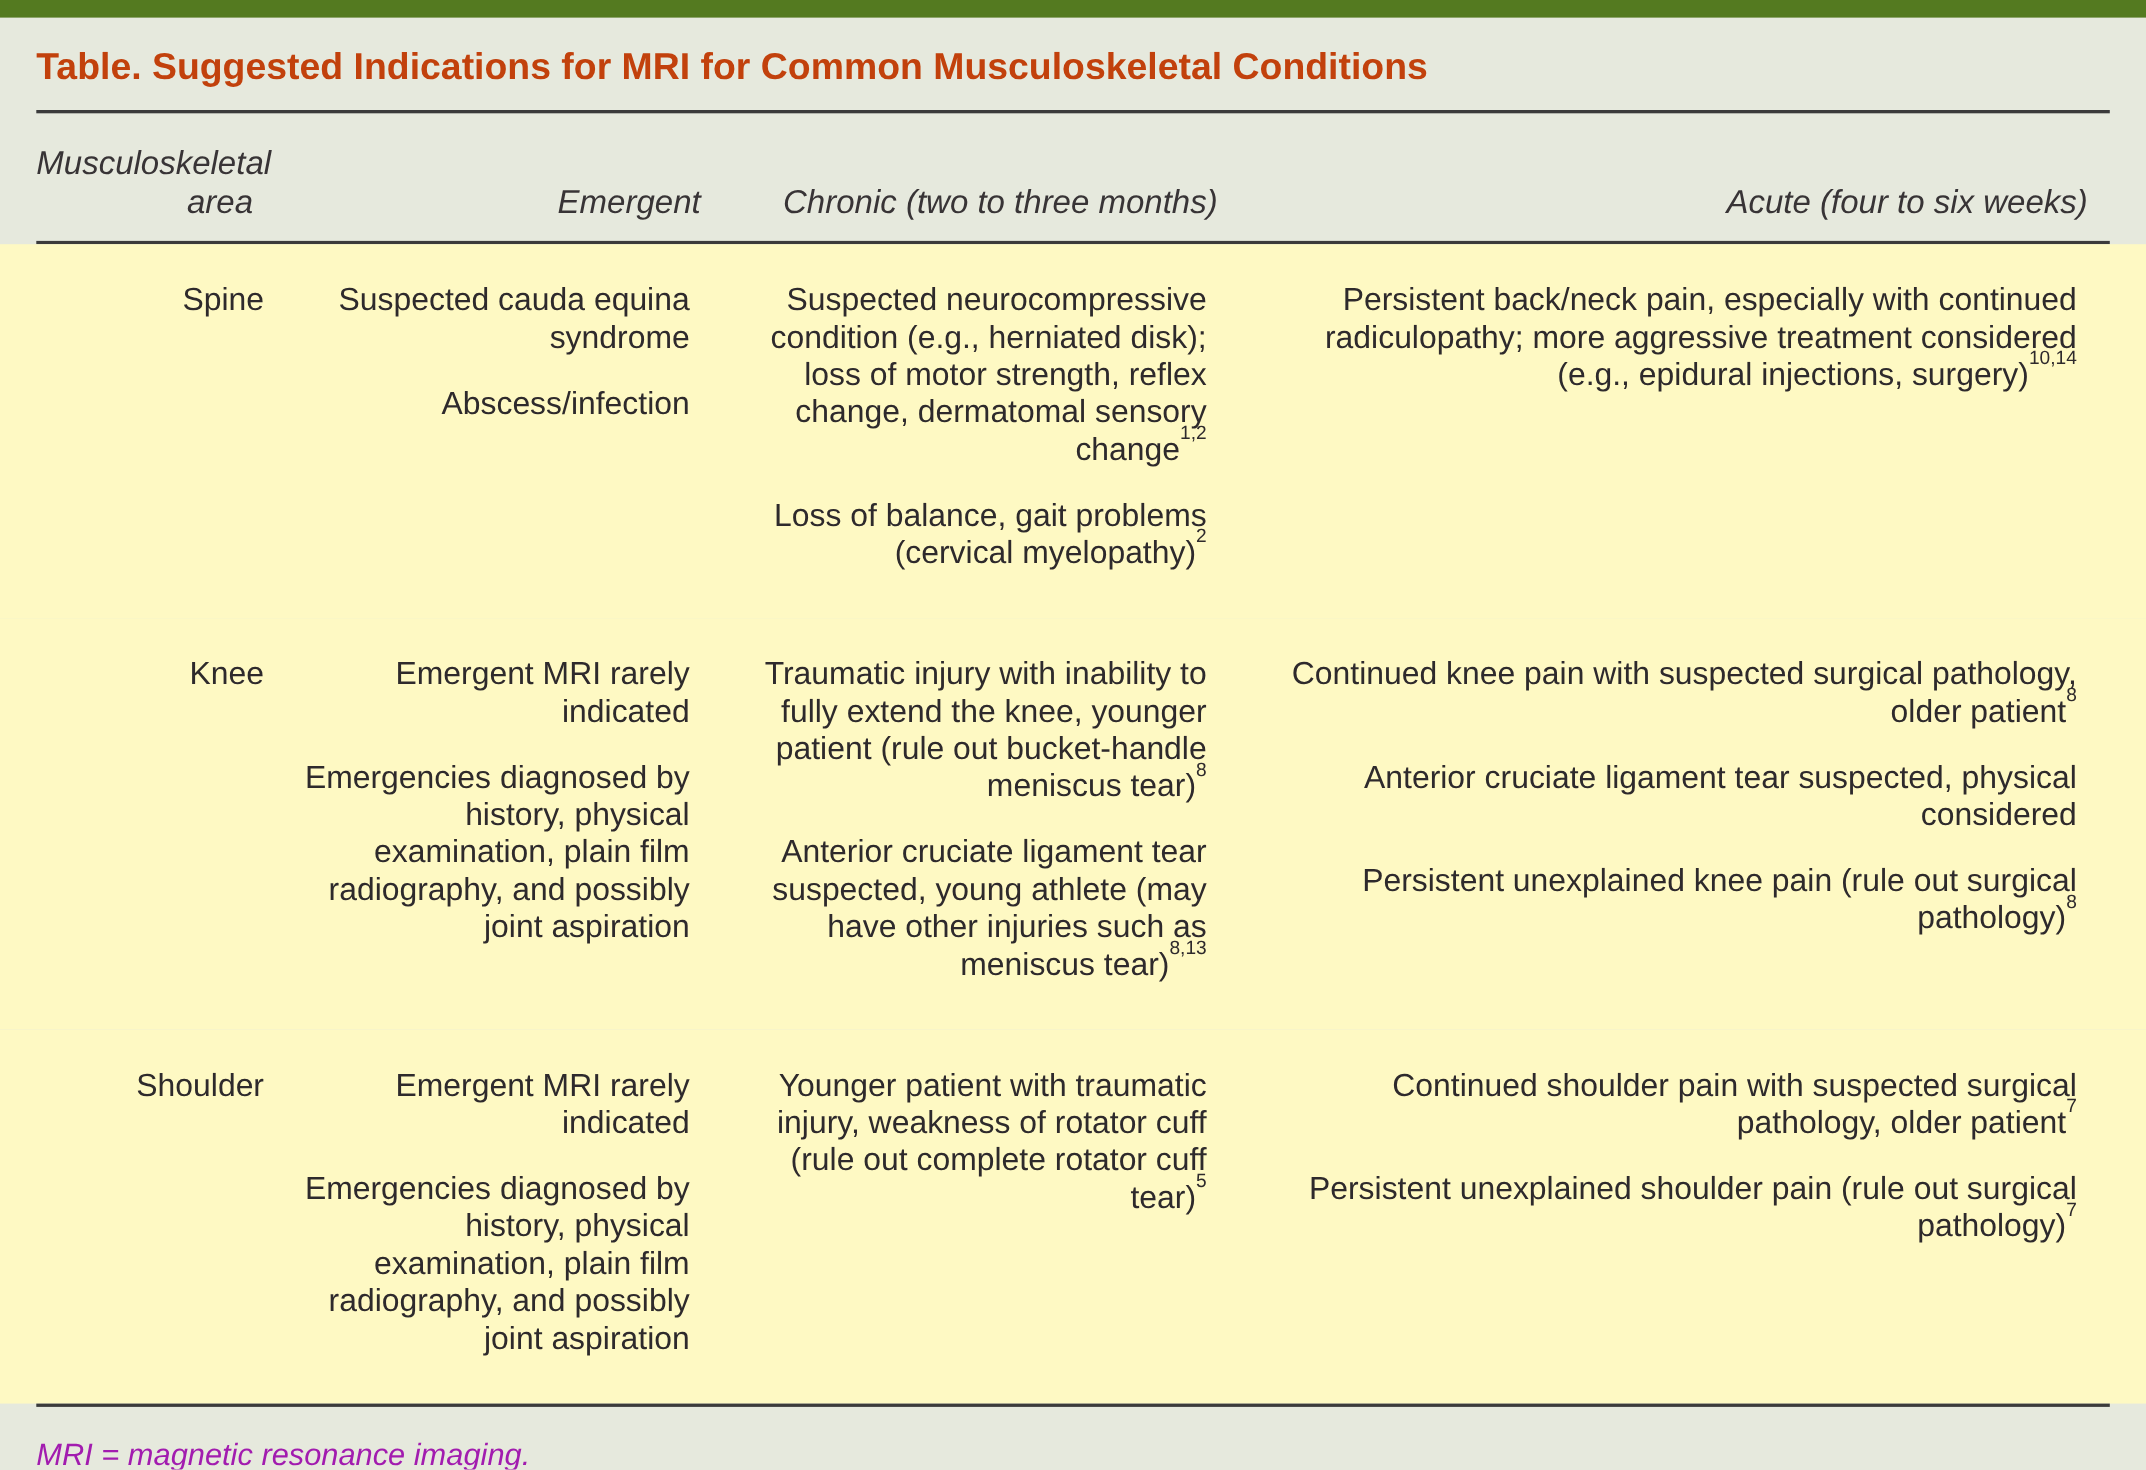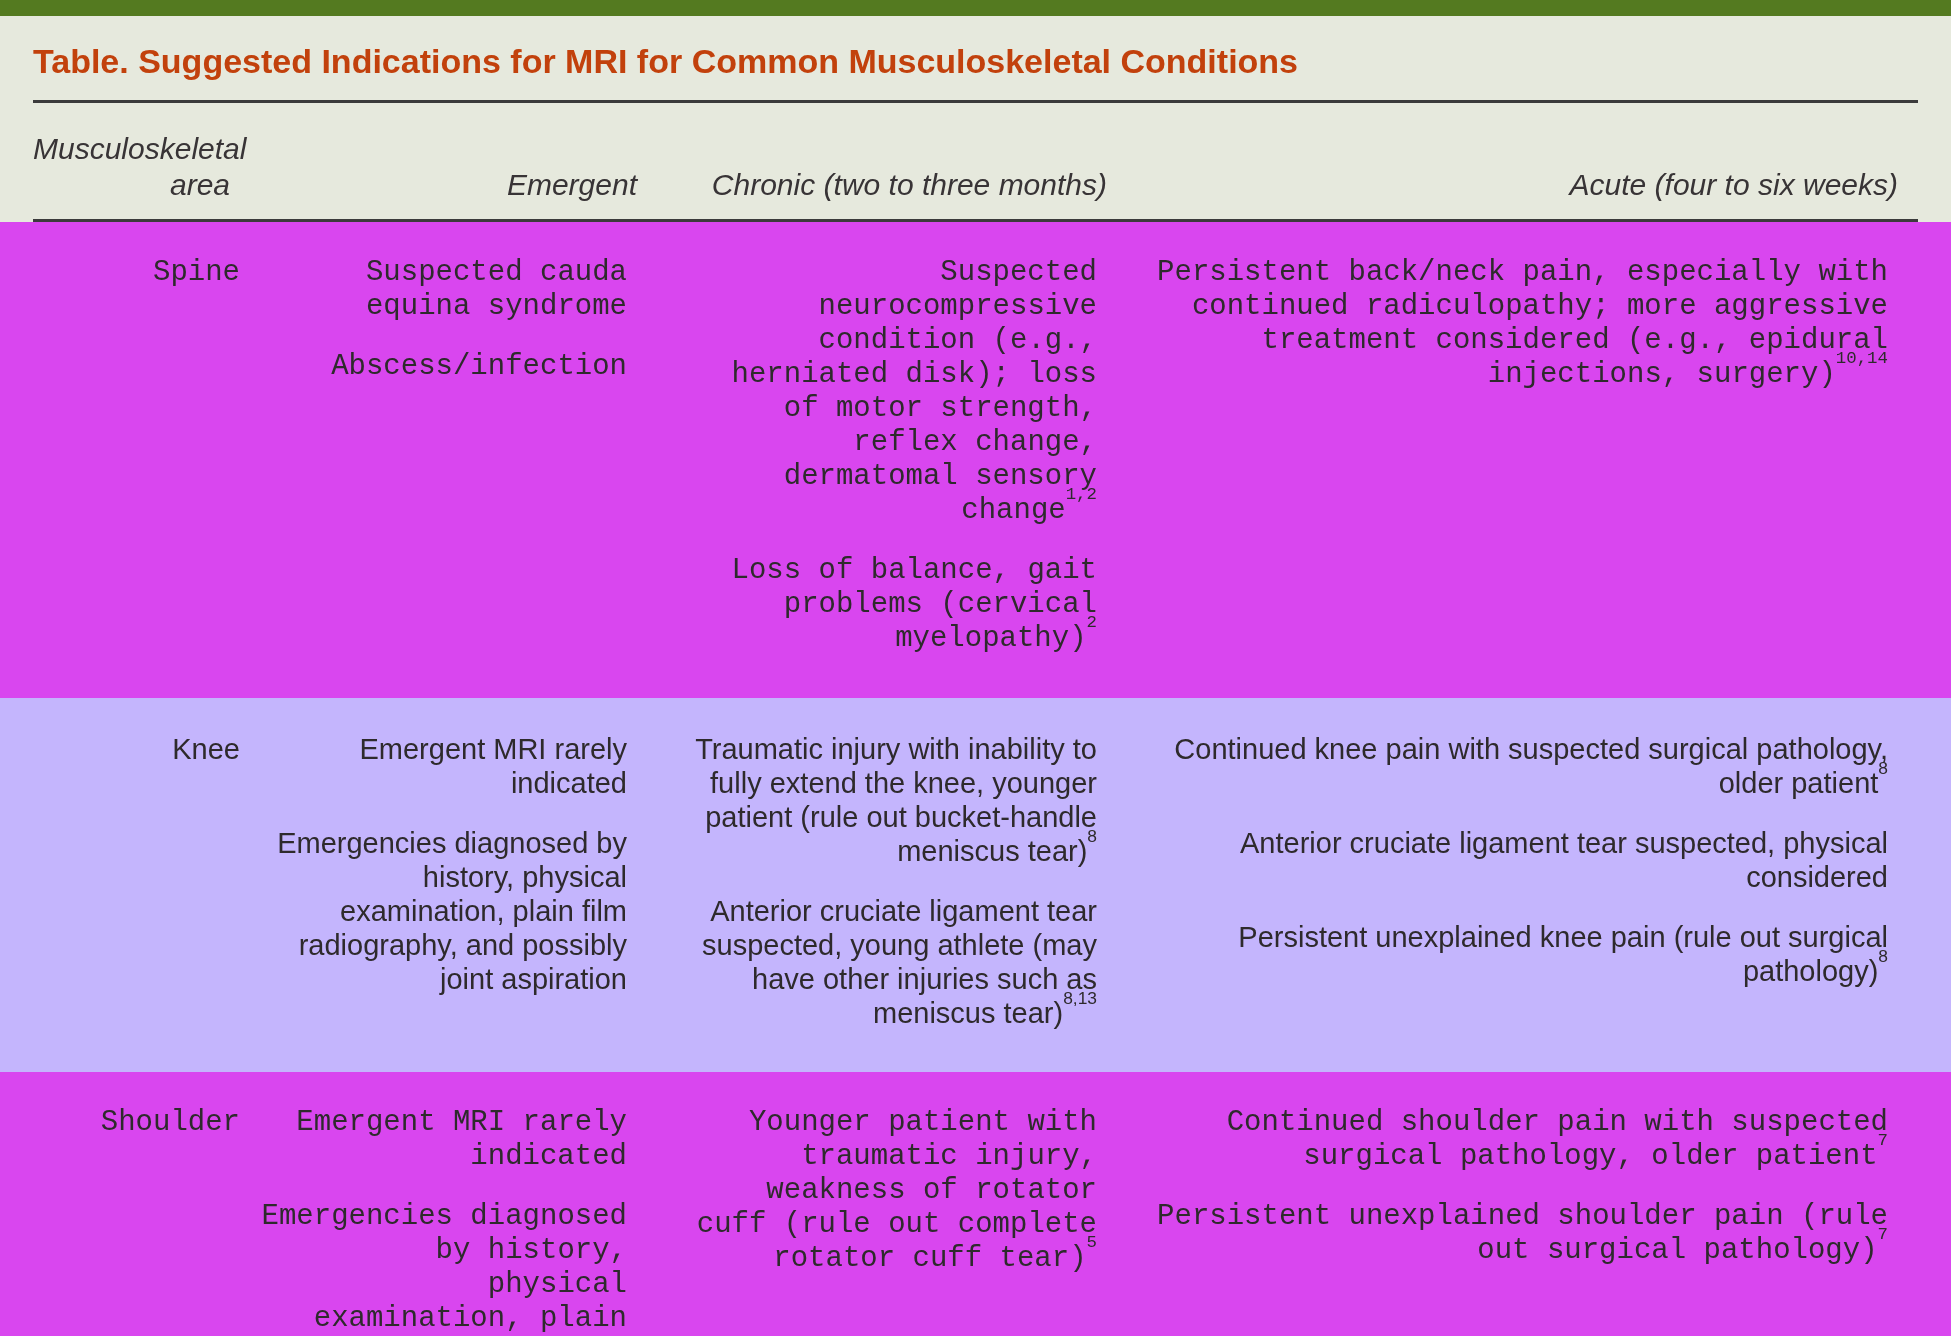--- a/index.html
+++ b/index.html
@@ -23,22 +23,22 @@
     text-align:right;
   }
   .header{
     margin:28px 33px 0 33px;
     padding:0 0 16px 0;
     border-bottom:3px solid #3b3b3b;
     align-items:end;
     font-style:italic;font-size:30px;line-height:36px;color:#383436;
   }
   .header .hcell{padding-right:20px;}
-  .band{width:100%;padding:34px 0 42px 0;background:#c4b5fd;}
-  .band.shaded{background:#d946ef;font-family:Liberation Mono, monospace;}
+  .band{width:100%;padding:34px 0 42px 0;background:#fef9c3;}
+  .band.shaded{background:#fef9c3;}
   .band .grid{padding:0 33px;}
   .cell{font-size:29px;line-height:34px;padding-right:30px;color:#2e2a2c;}
   .cell.area{padding-right:10px;}
   p.ind{
     margin:0 0 0 0;
     padding-left:32px;text-indent:-32px;
   }
   p.ind + p.ind{margin-top:26px;}
   sup{font-size:60%;line-height:0;position:relative;top:-0.5em;}
   .footer-rule{border:none;border-top:3px solid #3b3b3b;margin:0 0 0 0;}

